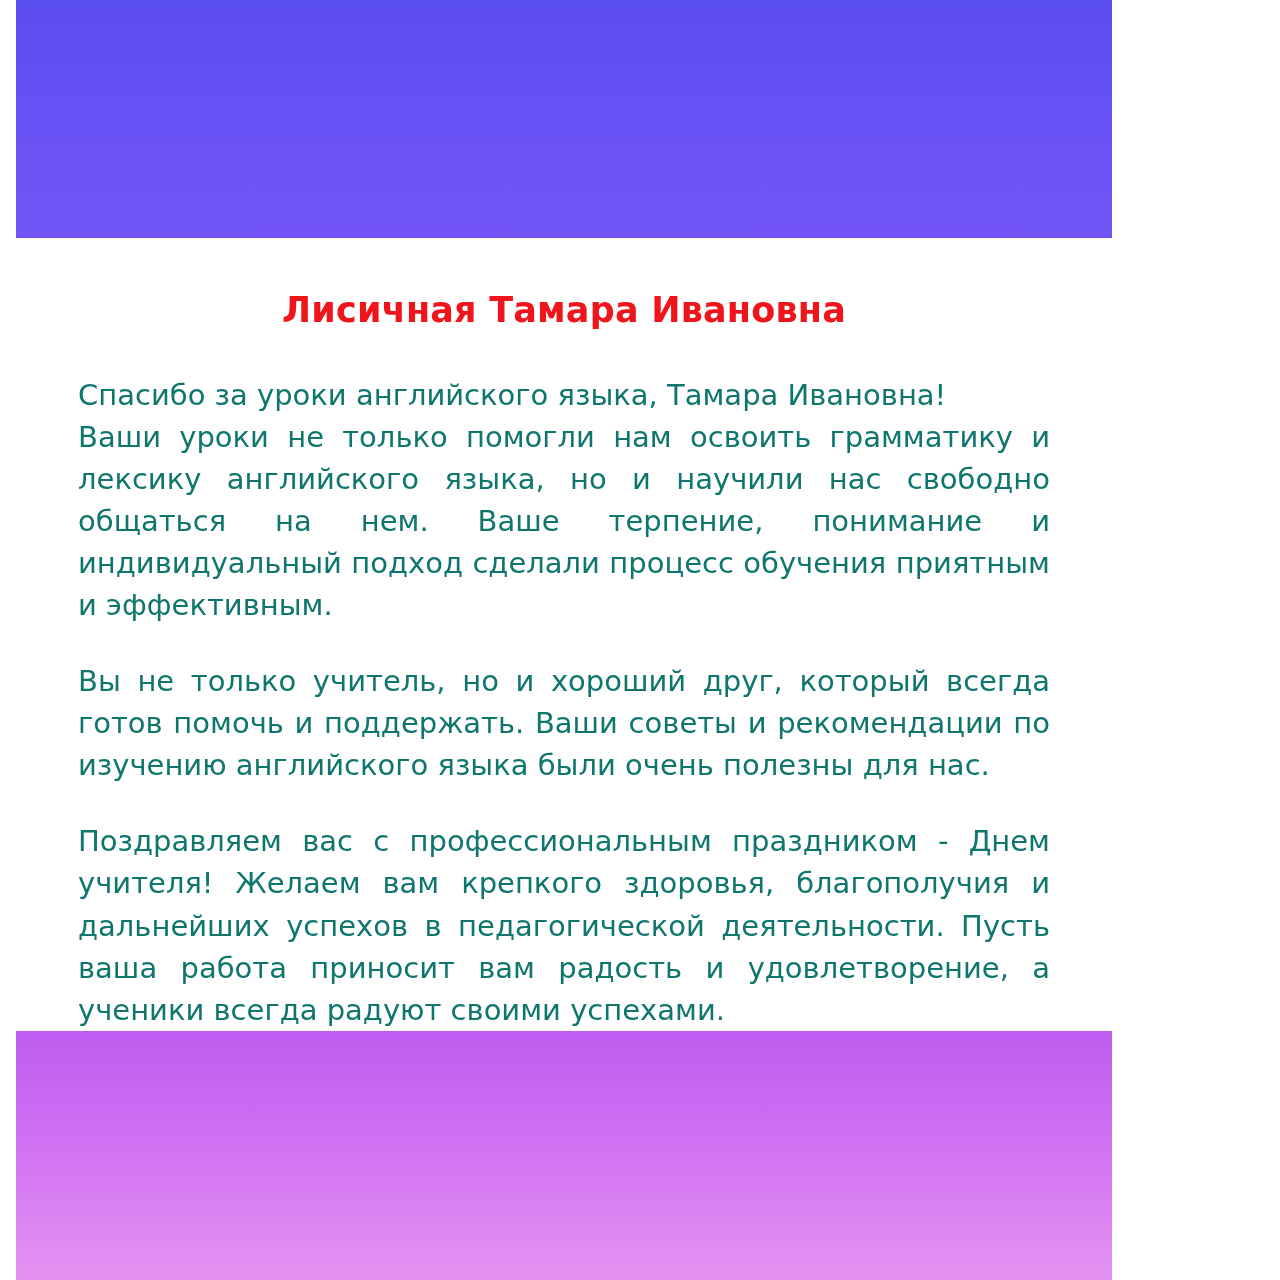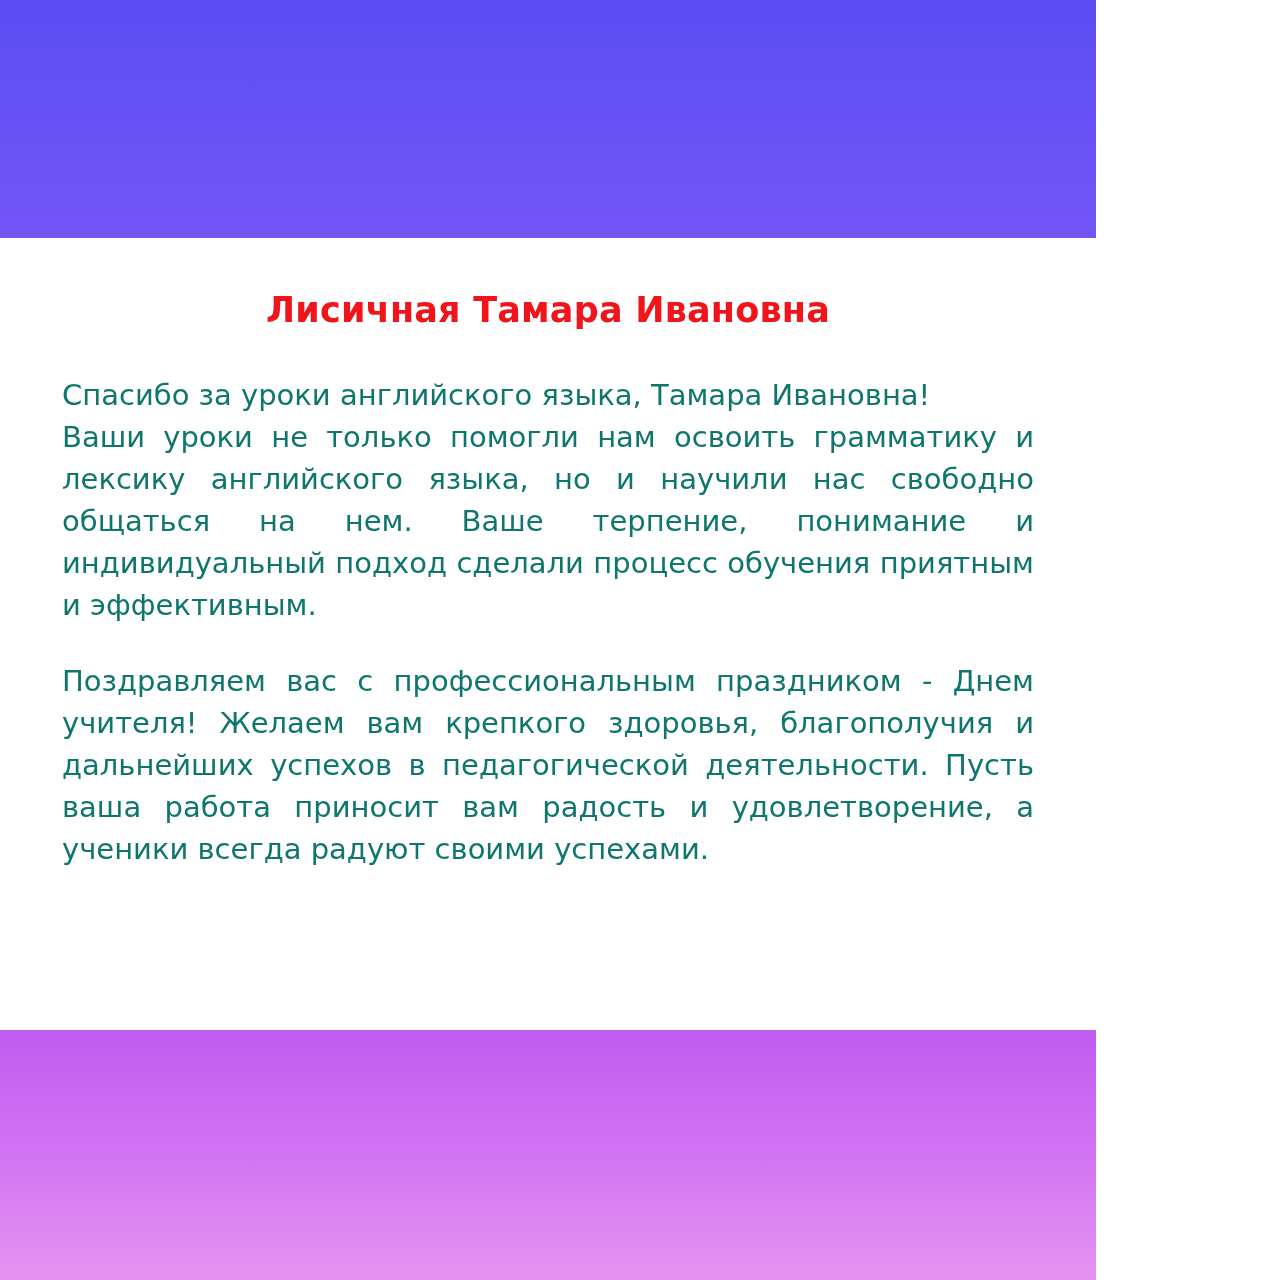--- a/index.html
+++ b/index.html
@@ -13,20 +13,21 @@
     background: #ffffff;
     overflow: hidden;
   }
 
   .page {
     position: relative;
     width: 1096px;
     height: 1280px;
     display: flex;
     flex-direction: column;
+    margin-left: 16px;
   }
 
   
   .band-top {
     width: 100%;
     height: 238px;
     background: linear-gradient(180deg, #5a4df2 0%, #6a52f5 60%, #7355f6 100%);
     flex: 0 0 auto;
   }
 
@@ -75,19 +76,20 @@
 
 <div class="page">
 
   <div class="band-top"></div>
 
   <div class="card">
     <h1 class="letter-title">Лисичная Тамара Ивановна</h1>
 
     <div class="letter-body">
       <p class="para">Спасибо за уроки английского языка, Тамара Ивановна!<br>Ваши уроки не только помогли нам освоить грамматику и лексику английского языка, но и научили нас свободно общаться на нем. Ваше терпение, понимание и индивидуальный подход сделали процесс обучения приятным и эффективным.</p>
+      <p class="para">Вы не только учитель, но и хороший друг, который всегда готов помочь и поддержать. Ваши советы и рекомендации по изучению английского языка были очень полезны для нас.</p>
       <p class="para">Поздравляем вас с профессиональным праздником - Днем учителя! Желаем вам крепкого здоровья, благополучия и дальнейших успехов в педагогической деятельности. Пусть ваша работа приносит вам радость и удовлетворение, а ученики всегда радуют своими успехами.</p>
     </div>
   </div>
 
   <div class="band-bottom"></div>
 
 </div>
 
 </body></html>

